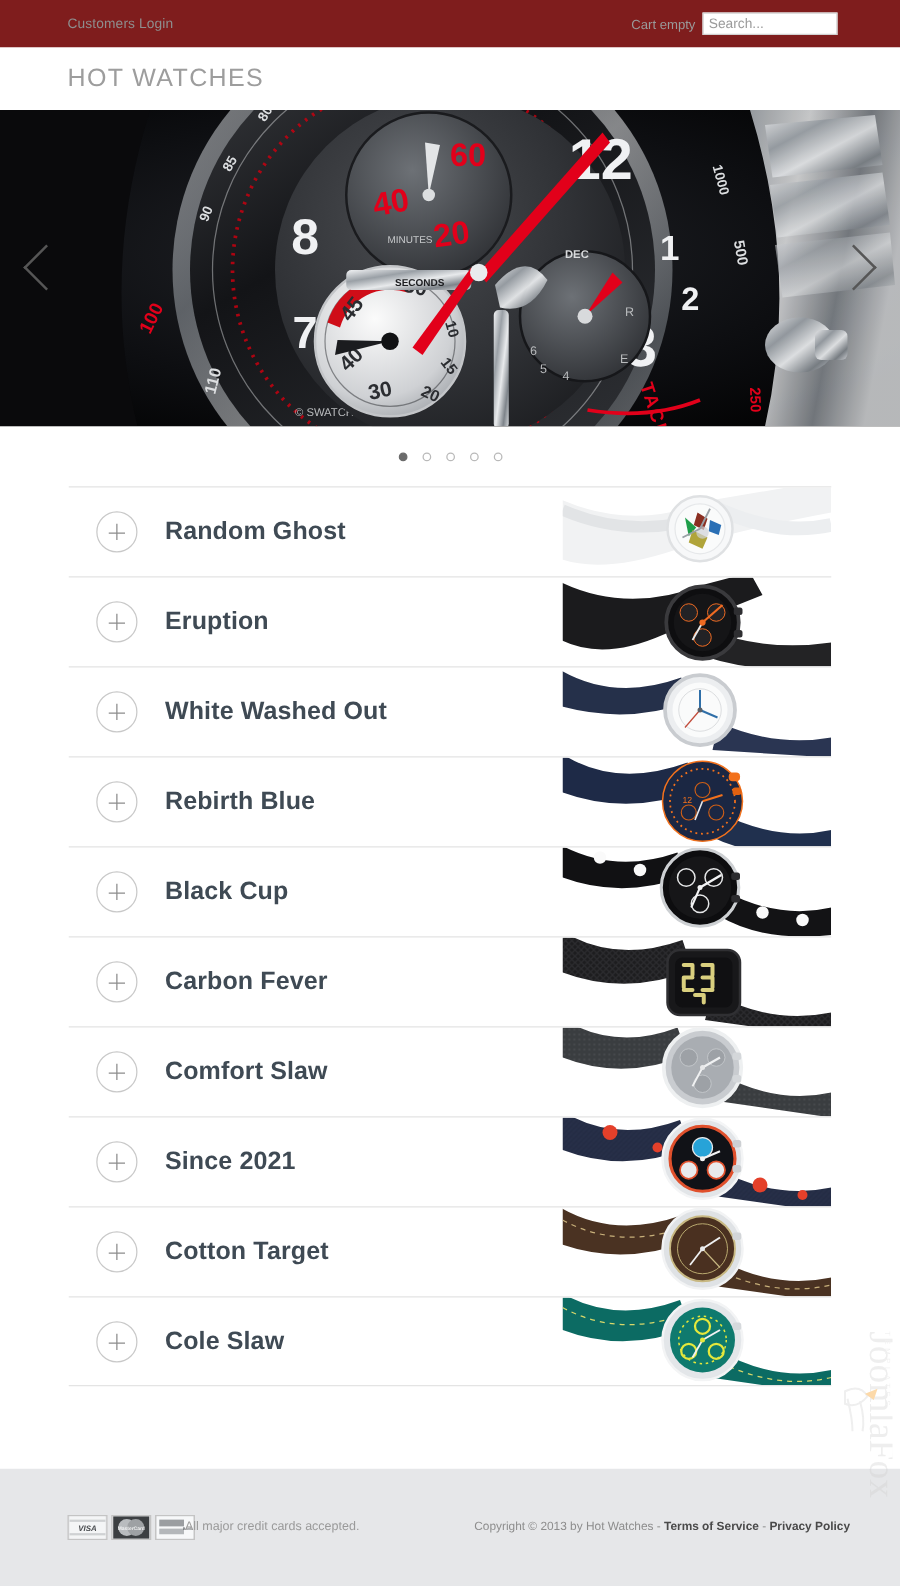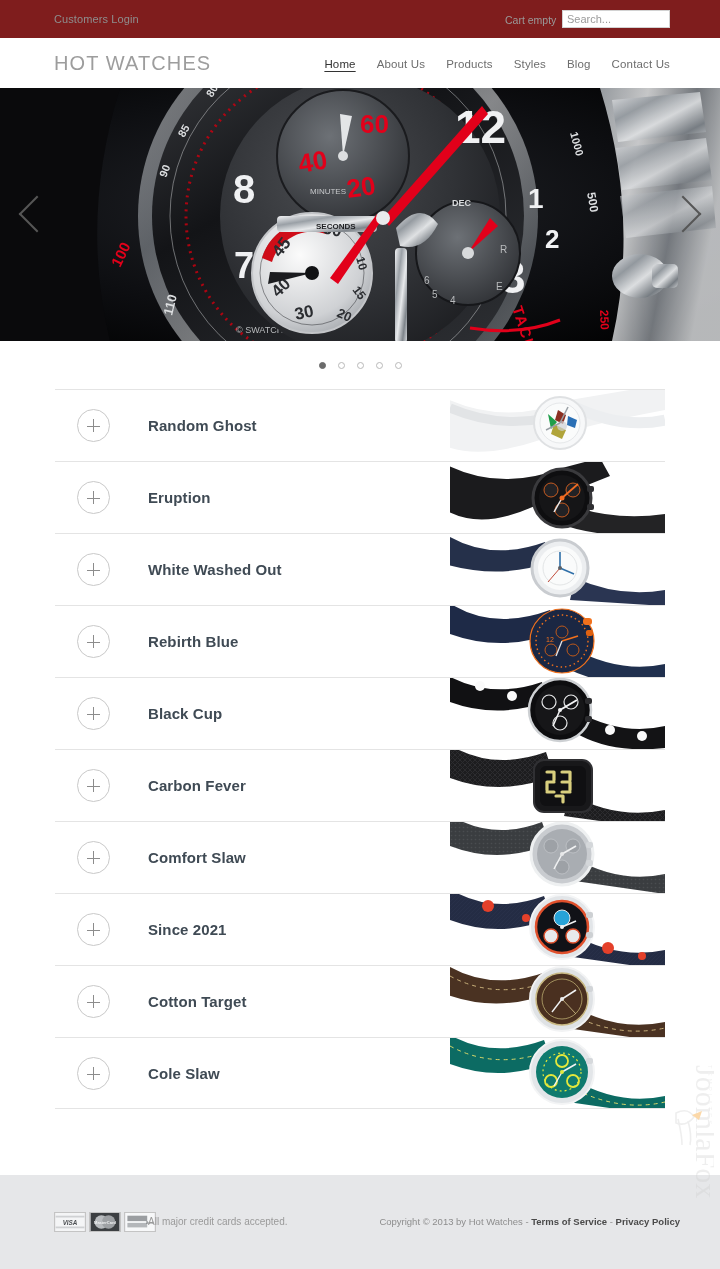--- a/index.html
+++ b/index.html
@@ -46,21 +46,21 @@
   
   .list { width:610px; margin:0 auto; position:relative; }
   .row { position:relative; height:72px; border-top:1px solid #e4e4e4; display:flex;
     align-items:center; overflow:hidden; }
   .row:last-child { border-bottom:1px solid #e4e4e4; }
   .plus-btn { width:33px; height:33px; border-radius:50%; border:1px solid #c9c9c9;
     background:#fff; position:relative; flex:0 0 33px; margin-left:22px; cursor:pointer; }
   .plus-btn::before, .plus-btn::after { content:""; position:absolute; background:#8c8c8c; }
   .plus-btn::before { width:13px; height:1px; left:9px; top:16px; }
   .plus-btn::after { height:13px; width:1px; top:9px; left:15px; }
-  .row-title { margin-left:38px; font-size:15px; color:#3f4a54; font-weight:600;
+  .row-title { margin-left:22px; font-size:20px; color:#3f4a54; font-weight:600;
     letter-spacing:.1px; z-index:3; }
   .thumb { position:absolute; right:0; top:0; width:215px; height:72px; overflow:hidden; }
   .thumb svg { display:block; }
 
   
   .pre-footer { height:60px; background:#fff; }
   .footer { position:absolute; left:0; bottom:0; width:720px; height:94px;
     background:#e6e7e9; }
   .footer-inner { position:relative; width:720px; height:94px; }
   .cards { position:absolute; left:54px; top:37px; display:flex; gap:3px; align-items:center; }
@@ -78,28 +78,20 @@
 <div class="topbar">
   <a class="customers-login" href="#">Customers Login</a>
   <span class="cart-empty">Cart empty</span>
   <div class="search-wrap">
     <input class="search-input" type="text" placeholder="Search..." style="">
   </div>
 </div>
 
 <div class="header">
   <div class="logo">HOT WATCHES</div>
-  <nav class="nav">
-    <a href="#" class="active">Home</a>
-    <a href="#">About Us</a>
-    <a href="#">Products</a>
-    <a href="#">Styles</a>
-    <a href="#">Blog</a>
-    <a href="#">Contact Us</a>
-  </nav>
 </div>
 
 <div class="hero">
   <svg class="hero-photo" width="720" height="253" viewBox="0 0 720 253">
     <defs>
       <radialGradient id="bgg" cx="45%" cy="45%" r="75%">
         <stop offset="0%" stop-color="#23252a"></stop>
           <stop offset="60%" stop-color="#0d0e11"></stop>
         <stop offset="100%" stop-color="#000"></stop>
       </radialGradient>

